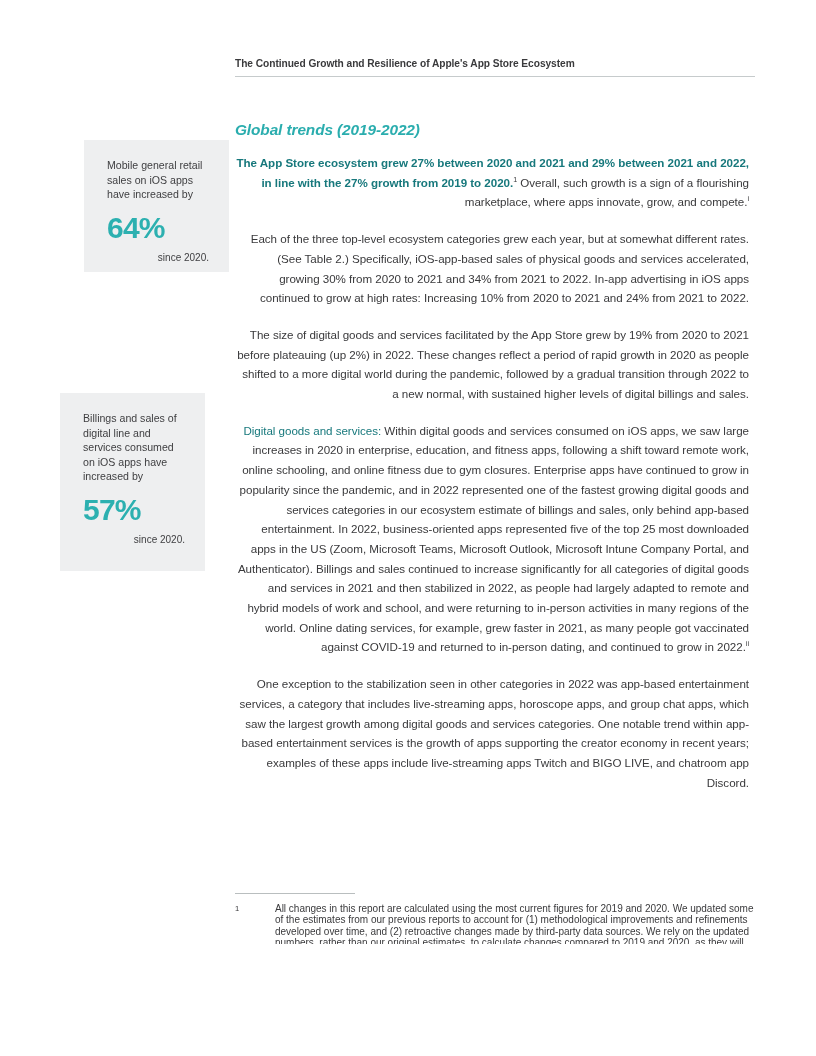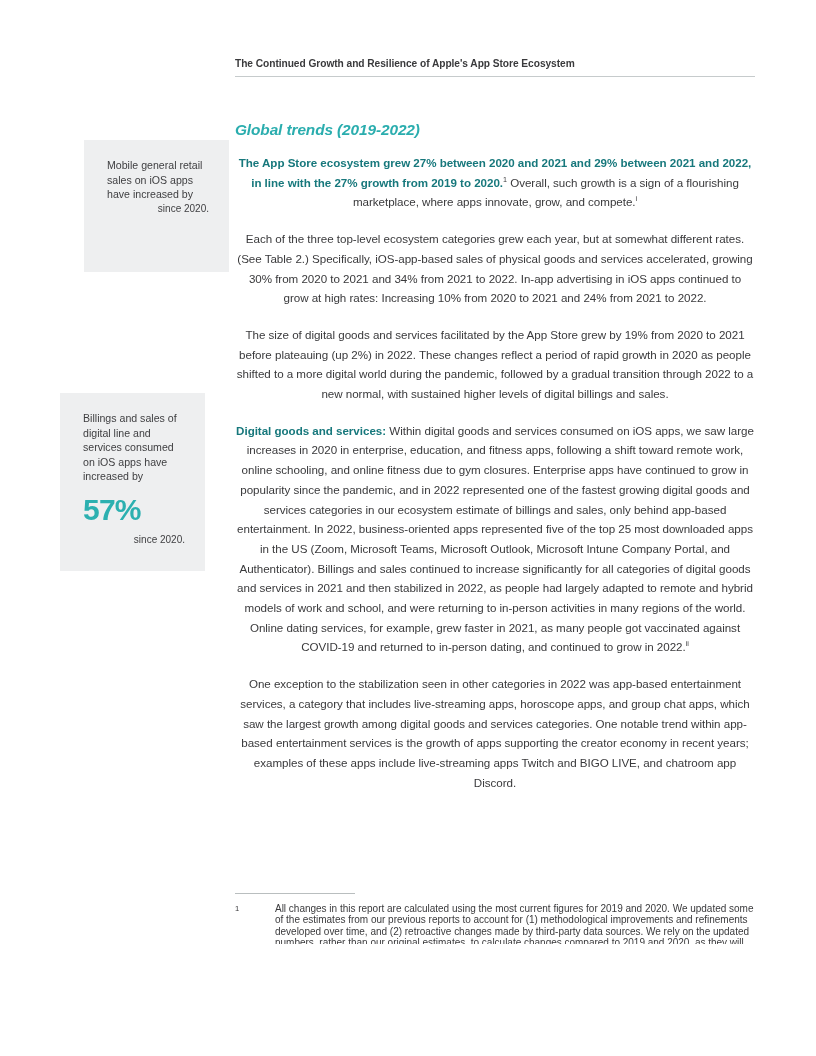--- a/index.html
+++ b/index.html
@@ -89,30 +89,30 @@
     font-style: italic;
     color: #2aadae;
     letter-spacing: -0.1px;
     line-height: 20px;
     margin: 0 0 13px 0;
   }
   p.body {
     font-size: 11.6px;
     line-height: 19.7px;
     color: #39393b;
-    margin: 0 0 17px 0;
-    text-align: center;
+    margin: 0 6px 17px 0;
+    text-align: right;
     letter-spacing: -0.03px;
   }
   .lead-bold {
     font-weight: bold;
     color: #17787c;
   }
   .runin {
-    font-weight: bold;
+    font-weight: normal;
     color: #17787c;
   }
   sup {
     font-size: 7.2px;
     vertical-align: super;
     line-height: 0;
   }
 
   
   .footnote-block {
@@ -169,20 +169,21 @@
 
 <div class="page">
 
   <div class="running-header">
     <span class="rh-text">The Continued Growth and Resilience of Apple's App Store Ecosystem</span>
     <div class="rh-rule"></div>
   </div>
 
   <div class="callout" id="callout-1">
     <span class="callout-lead">Mobile general retail sales on iOS apps have increased by</span>
+    <span class="callout-stat">64%</span>
     <span class="callout-tail">since 2020.</span>
   </div>
 
   <div class="callout" id="callout-2">
     <span class="callout-lead">Billings and sales of digital line and services consumed on iOS apps have increased by</span>
     <span class="callout-stat">57%</span>
     <span class="callout-tail">since 2020.</span>
   </div>
 
   <div class="main-col">

